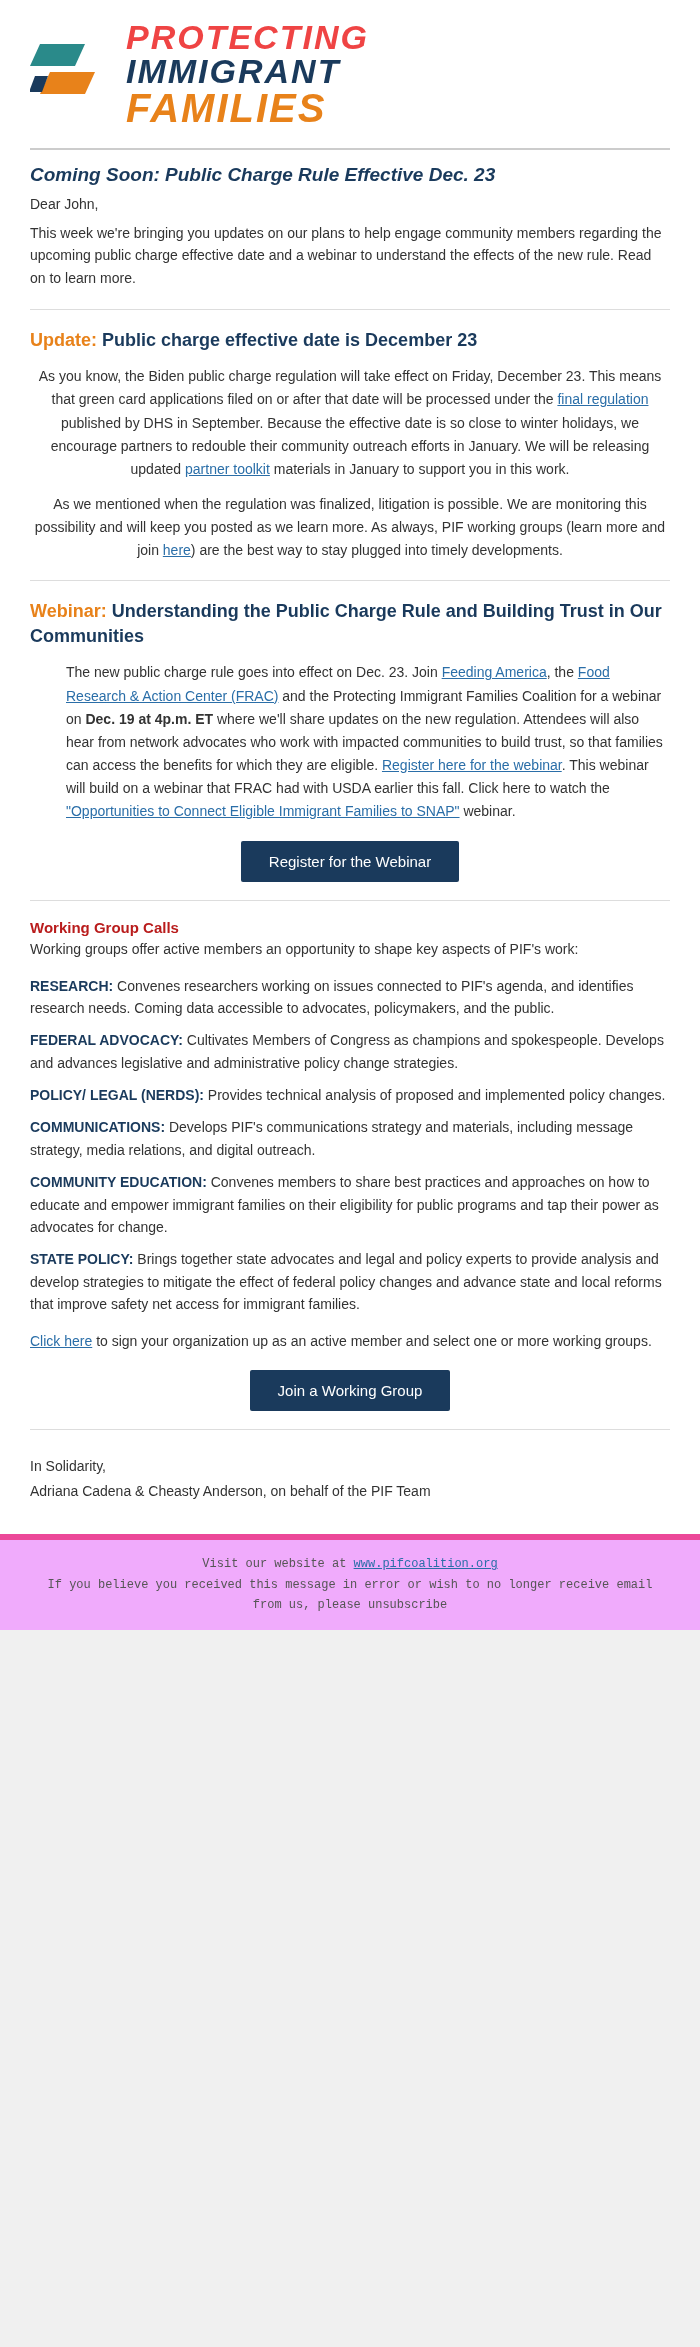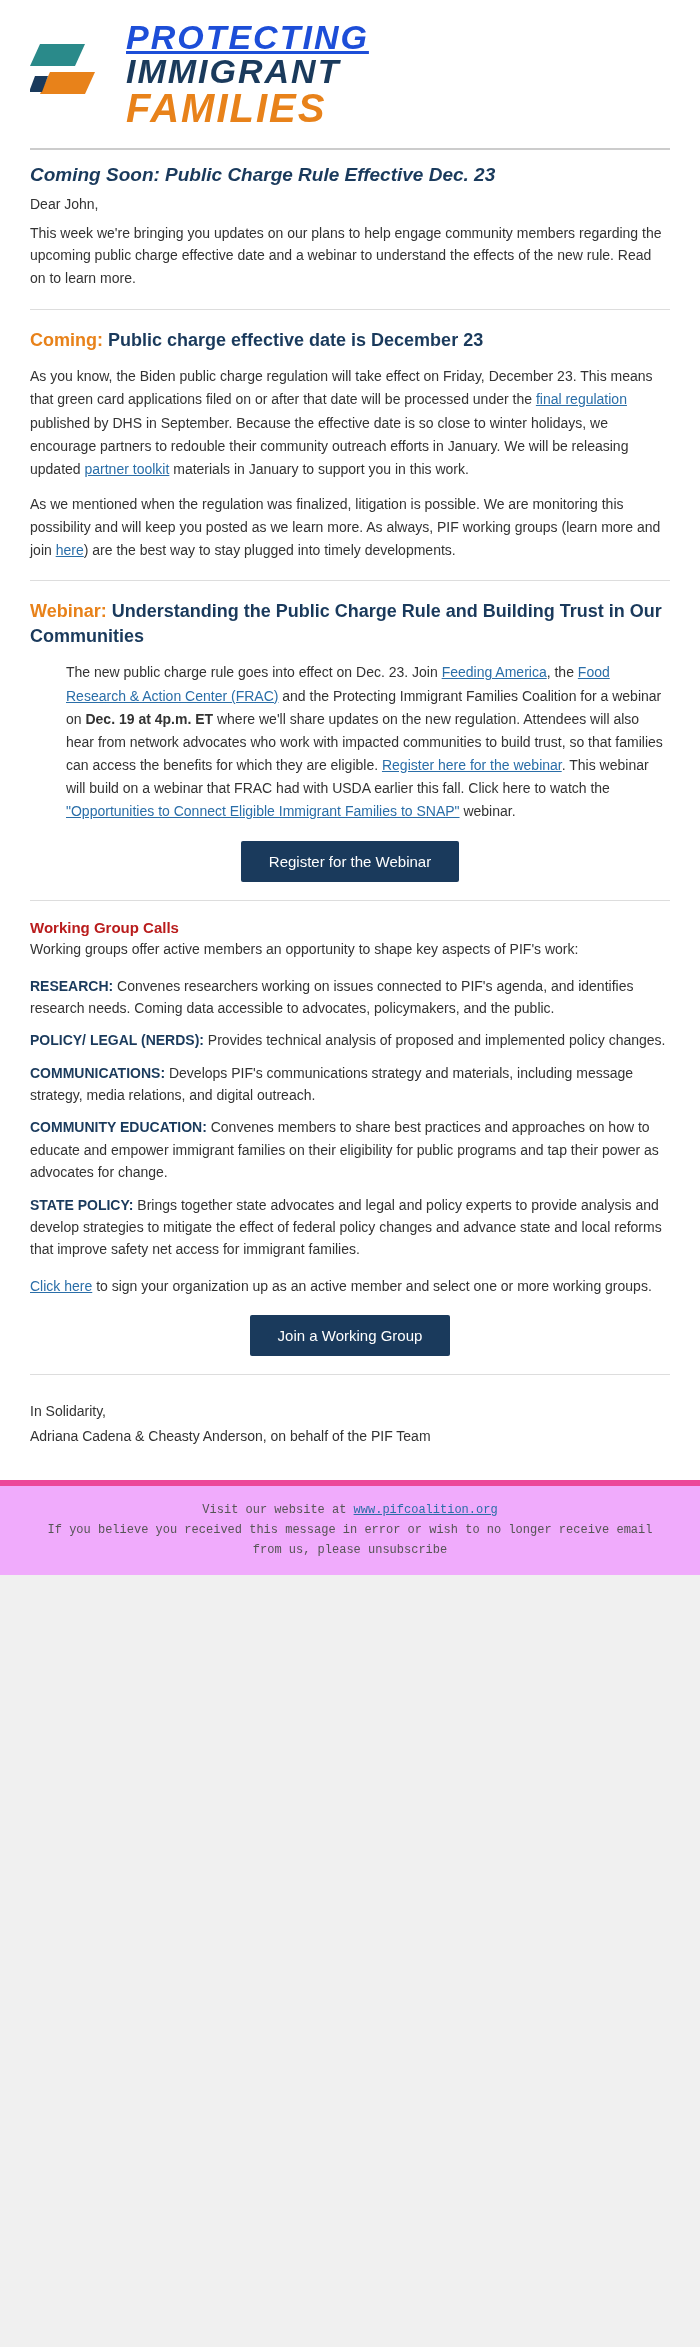--- a/index.html
+++ b/index.html
@@ -29,24 +29,23 @@
       height: 80px;
     }
     .logo-text {
       display: flex;
       flex-direction: column;
       line-height: 1;
     }
     .logo-protecting {
       font-size: 34px;
       font-weight: 900;
-      color: #1d4ed8;
+      color: #ef4444;
       letter-spacing: 2px;
       font-style: italic;
-      text-decoration: underline;
     }
     .logo-immigrant {
       font-size: 34px;
       font-weight: 900;
       color: #1a3a5c;
       letter-spacing: 2px;
       font-style: italic;
     }
     .logo-families {
       font-size: 40px;
@@ -97,20 +96,21 @@
     .update-heading .label-update {
       color: #e8821a;
     }
     .update-heading .label-title {
       color: #1a3a5c;
     }
     .update-body {
       line-height: 1.65;
       color: #333;
       margin-bottom: 12px;
+      text-align: center;
     }
     .update-body a, .webinar-body a {
       color: #2a6ea8;
     }
 
     
     .divider {
       border: none;
       border-top: 1px solid #dddddd;
       margin: 18px 0;
@@ -240,21 +240,21 @@
     </div>
 
     <p class="greeting">Dear John,</p>
 
     <p class="intro-text">This week we're bringing you updates on our plans to help engage community members regarding the upcoming public charge effective date and a webinar to understand the effects of the new rule. Read on to learn more.</p>
 
     <hr class="divider">
 
     <div class="update-section">
       <div class="update-heading">
-        <span class="label-update">Coming:</span><span class="label-title"> Public charge effective date is December 23</span>
+        <span class="label-update">Update:</span><span class="label-title"> Public charge effective date is December 23</span>
       </div>
       <p class="update-body">
         As you know, the Biden public charge regulation will take effect on Friday, December 23. This means that green card applications filed on or after that date will be processed under the <a href="#">final regulation</a> published by DHS in September. Because the effective date is so close to winter holidays, we encourage partners to redouble their community outreach efforts in January. We will be releasing updated <a href="#">partner toolkit</a> materials in January to support you in this work.
       </p>
       <p class="update-body">
         As we mentioned when the regulation was finalized, litigation is possible. We are monitoring this possibility and will keep you posted as we learn more. As always, PIF working groups (learn more and join <a href="#">here</a>) are the best way to stay plugged into timely developments.
       </p>
     </div>
 
     <hr class="divider">
@@ -275,20 +275,23 @@
 
     <div class="wg-section">
       <h2 class="wg-heading">Working Group Calls</h2>
       <p class="wg-intro">Working groups offer active members an opportunity to shape key aspects of PIF's work:</p>
 
       <div>
         <p class="wg-item">
           <strong>RESEARCH:</strong><span> Convenes researchers working on issues connected to PIF's agenda, and identifies research needs. Coming data accessible to advocates, policymakers, and the public.</span>
         </p>
         <p class="wg-item">
+          <strong>FEDERAL ADVOCACY:</strong><span> Cultivates Members of Congress as champions and spokespeople. Develops and advances legislative and administrative policy change strategies.</span>
+        </p>
+        <p class="wg-item">
           <strong>POLICY/ LEGAL (NERDS):</strong><span> Provides technical analysis of proposed and implemented policy changes.</span>
         </p>
         <p class="wg-item">
           <strong>COMMUNICATIONS:</strong><span> Develops PIF's communications strategy and materials, including message strategy, media relations, and digital outreach.</span>
         </p>
         <p class="wg-item">
           <strong>COMMUNITY EDUCATION:</strong><span> Convenes members to share best practices and approaches on how to educate and empower immigrant families on their eligibility for public programs and tap their power as advocates for change.</span>
         </p>
         <p class="wg-item">
           <strong>STATE POLICY:</strong><span> Brings together state advocates and legal and policy experts to provide analysis and develop strategies to mitigate the effect of federal policy changes and advance state and local reforms that improve safety net access for immigrant families.</span>

